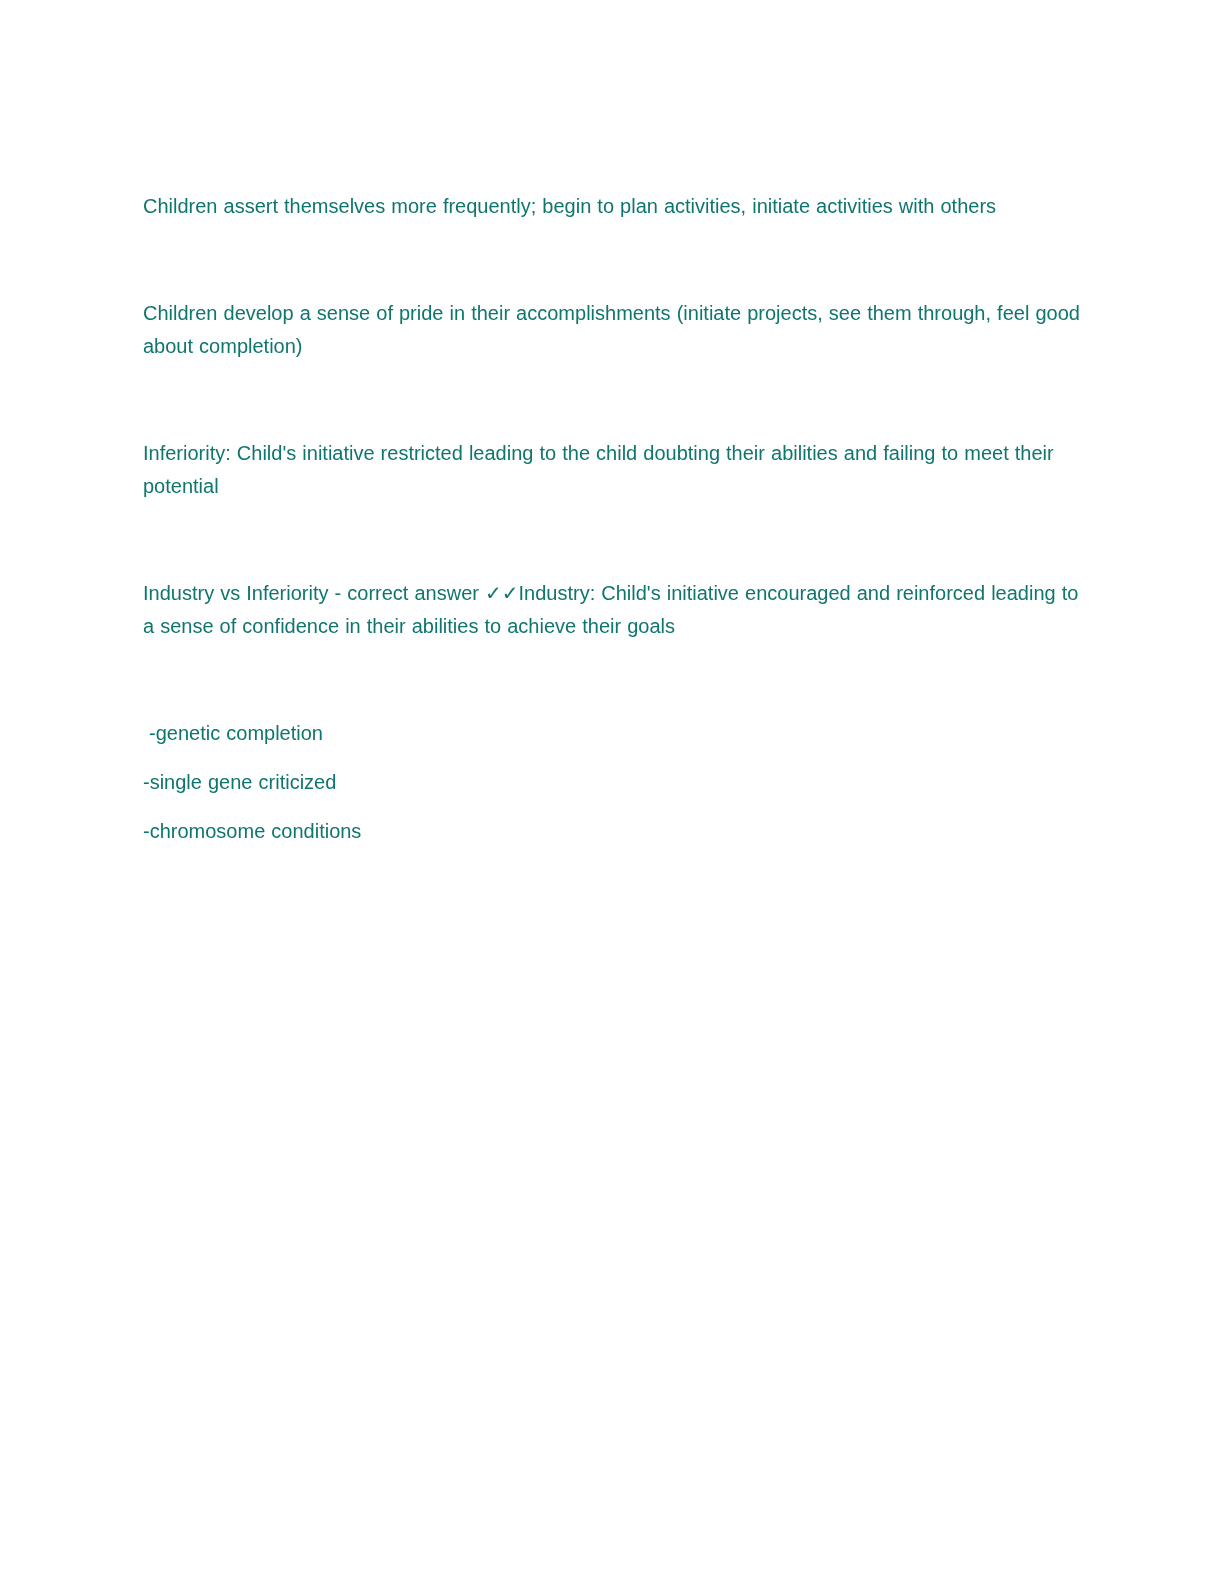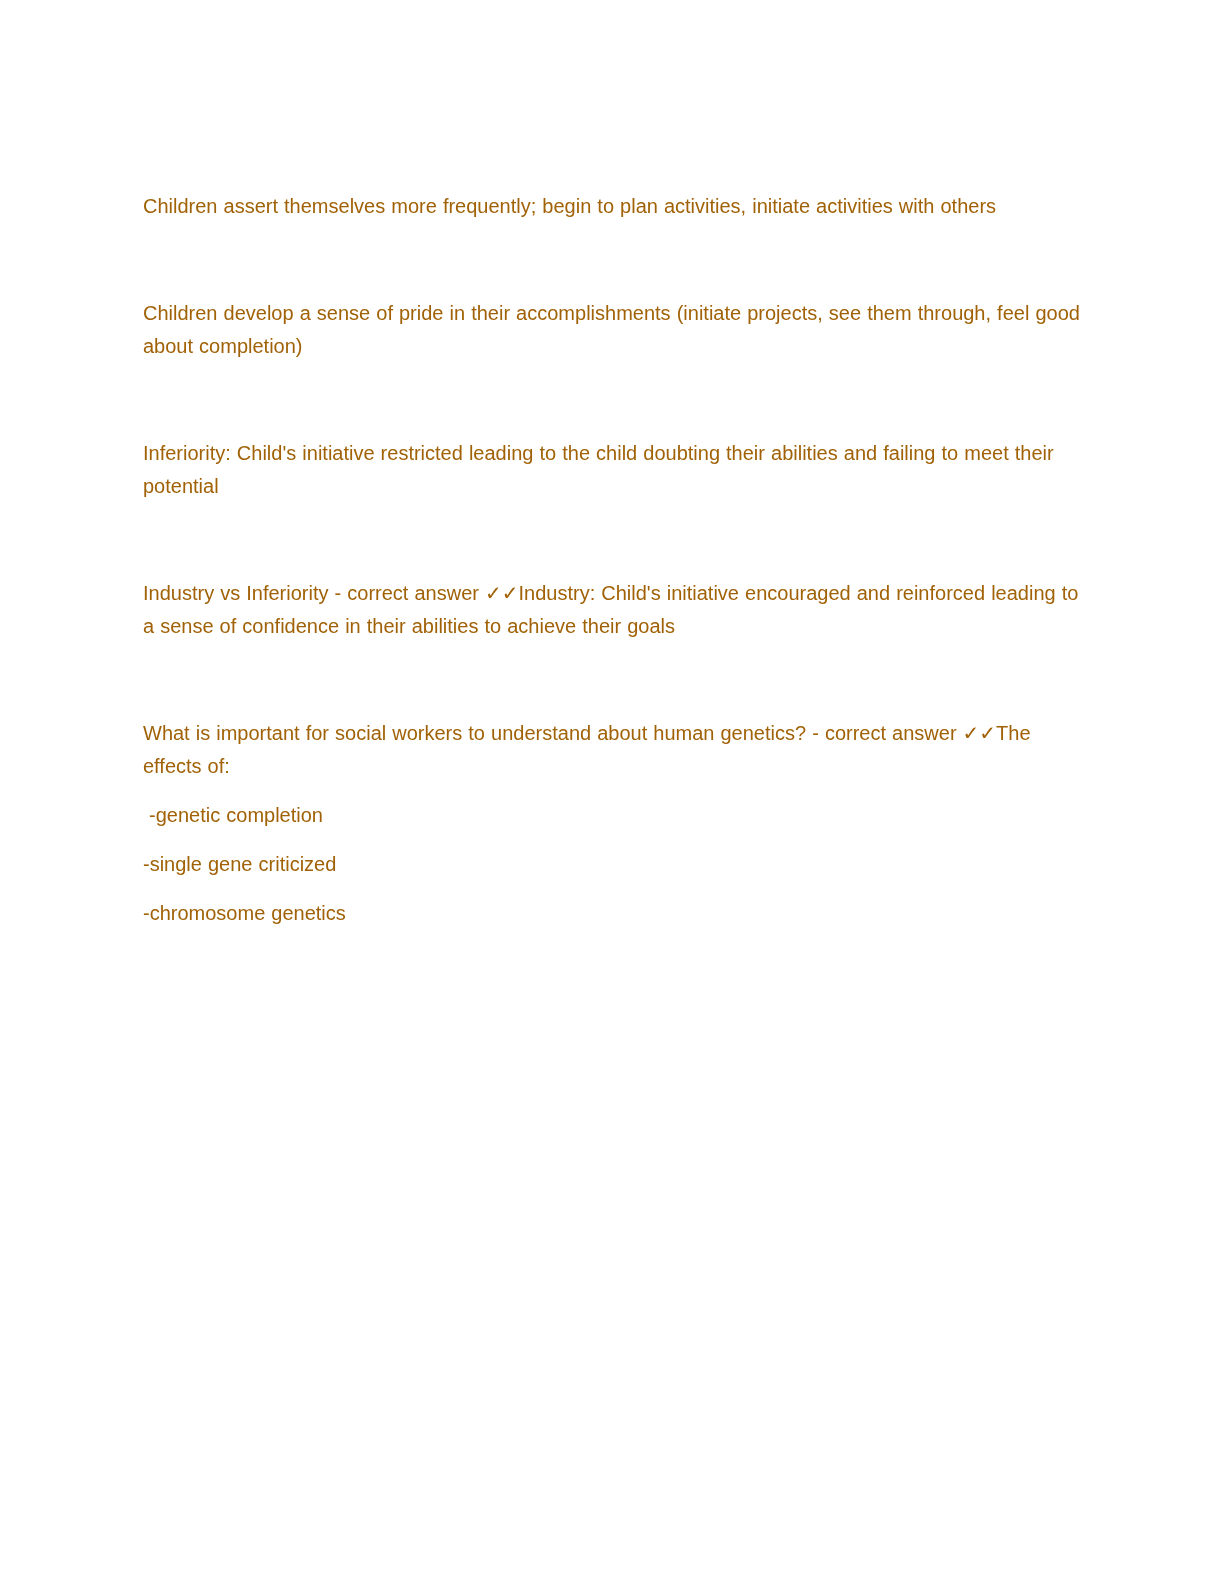--- a/index.html
+++ b/index.html
@@ -12,38 +12,37 @@
     height: 1584px;
     overflow: hidden;
   }
   .page {
     box-sizing: border-box;
     width: 1224px;
     height: 1584px;
     padding: 190px 143px 0 143px;
     background: #ffffff;
     font-family: "Liberation Sans", "DejaVu Sans", sans-serif;
-    color: #a16207;
+    color: #0f766e;
   }
   .para {
     margin: 0 0 16px 0;
     font-size: 20px;
     line-height: 33px;
     white-space: pre-wrap;       
     word-spacing: 0.5px;
   }
   .para.block-gap {
     margin-bottom: 74px;         
   }
 </style>
 </head>
 <body>
 
 <div class="page">
   <p class="para block-gap">Children assert themselves more frequently; begin to plan activities, initiate activities with others</p>
   <p class="para block-gap">Children develop a sense of pride in their accomplishments (initiate projects, see them through, feel good about completion)</p>
   <p class="para block-gap">Inferiority: Child's initiative restricted leading to the child doubting their abilities and failing to meet their potential</p>
   <p class="para block-gap">Industry vs Inferiority - correct answer ✓✓Industry: Child's initiative encouraged and reinforced leading to a sense of confidence in their abilities to achieve their goals</p>
-  <p class="para">What is important for social workers to understand about human genetics? - correct answer ✓✓The effects of:</p>
   <p class="para"> -genetic completion</p>
   <p class="para">-single gene criticized</p>
-  <p class="para">-chromosome genetics</p>
+  <p class="para">-chromosome conditions</p>
 </div>
 
 </body></html>

